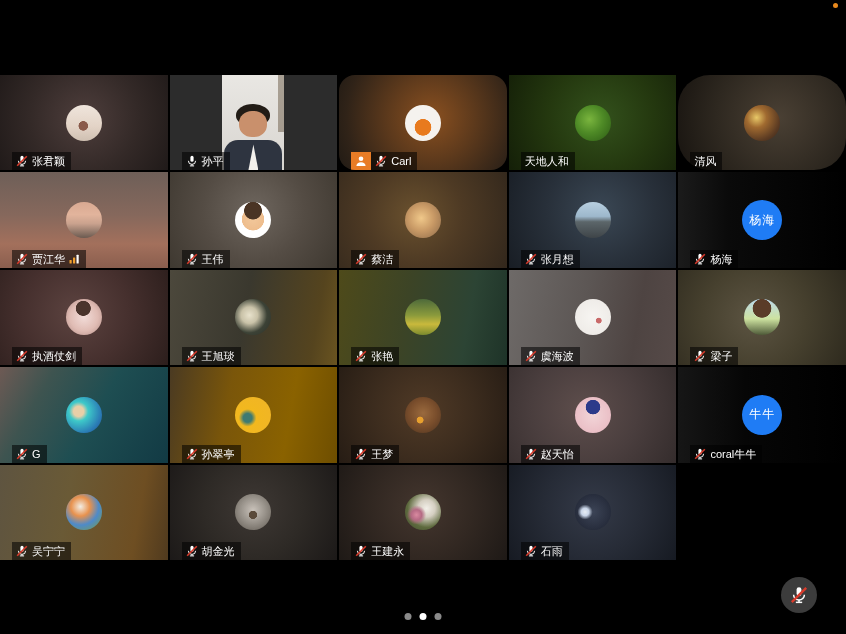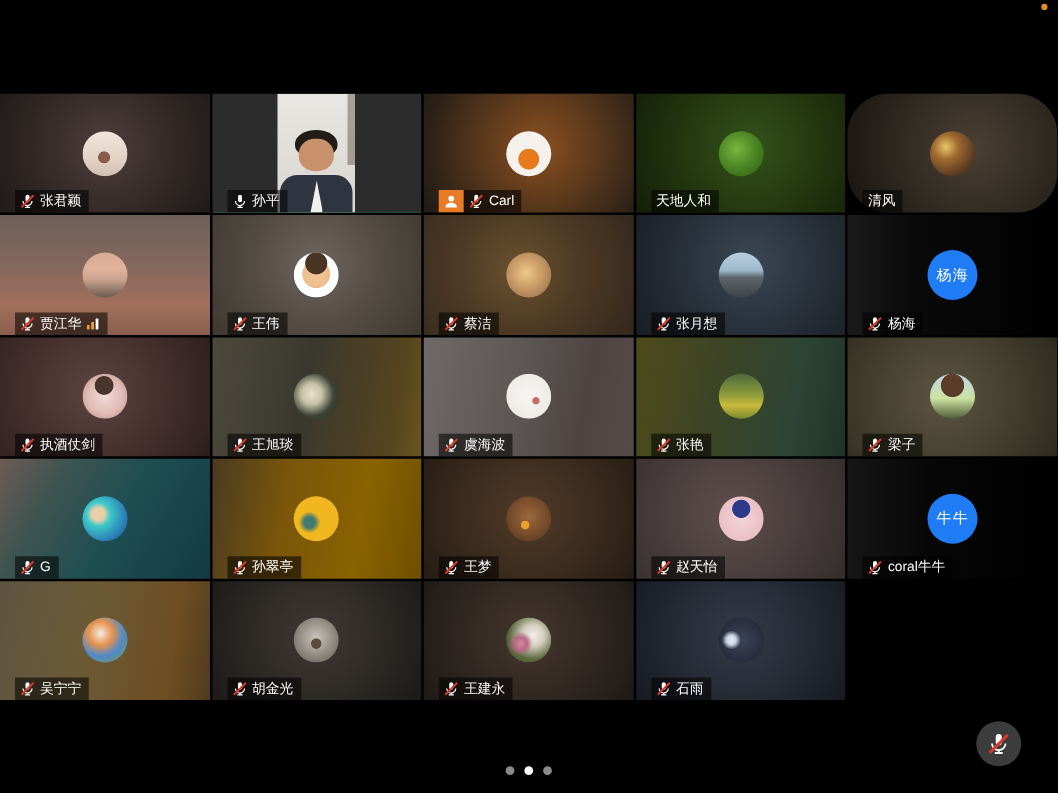--- a/index.html
+++ b/index.html
@@ -86,21 +86,21 @@
             <svg width="12" height="12" viewBox="0 0 12 12">
               <rect x="4.4" y="0.8" width="3.2" height="6" rx="1.6" fill="#ffffff"></rect>
               <path d="M2.4 5.8a3.6 3.6 0 0 0 7.2 0" fill="none" stroke="#ffffff" stroke-width="1"></path>
               <line x1="6" y1="9.4" x2="6" y2="10.8" stroke="#ffffff" stroke-width="1"></line>
               <line x1="3.9" y1="10.9" x2="8.1" y2="10.9" stroke="#ffffff" stroke-width="1"></line>
             </svg>
             <span>孙平</span>
           </div>
         </div>
       </div>
-      <div class="tile" style="background: radial-gradient(circle at 55% 45%, rgb(138, 80, 32) 0%, rgb(94, 58, 28) 40%, rgb(48, 35, 24) 80%, rgb(32, 26, 20) 100%);">
+      <div class="tile" style="background: radial-gradient(circle at 55% 45%, rgb(138, 80, 32) 0%, rgb(94, 58, 28) 40%, rgb(48, 35, 24) 80%, rgb(32, 26, 20) 100%); border-radius: 16px;">
         <div class="avatar" style="background: radial-gradient(circle at 50% 62%, rgb(232, 122, 30) 0%, rgb(232, 122, 30) 28%, rgb(245, 242, 238) 30%, rgb(245, 242, 238) 100%);"></div>
         <div class="namebar">
           <div class="badge" style="background: rgb(232, 124, 38);">
             <svg width="12" height="12" viewBox="0 0 12 12">
               <circle cx="6" cy="3.8" r="2.3" fill="#fff"></circle>
               <path d="M1.4 11c0-2.4 2-3.8 4.6-3.8s4.6 1.4 4.6 3.8z" fill="#fff"></path>
             </svg>
           </div>
           <div class="label">
             <svg width="12" height="12" viewBox="0 0 12 12">
@@ -233,47 +233,47 @@
               <rect x="4.4" y="0.8" width="3.2" height="6" rx="1.6" fill="#ffffff"></rect>
               <path d="M2.4 5.8a3.6 3.6 0 0 0 7.2 0" fill="none" stroke="#ffffff" stroke-width="1"></path>
               <line x1="6" y1="9.4" x2="6" y2="10.8" stroke="#ffffff" stroke-width="1"></line>
               <line x1="3.9" y1="10.9" x2="8.1" y2="10.9" stroke="#ffffff" stroke-width="1"></line>
               <line x1="1.2" y1="10.8" x2="10.8" y2="1.2" stroke="#d93a2b" stroke-width="1.6"></line>
             </svg>
             <span>王旭琰</span>
           </div>
         </div>
       </div>
+      <div class="tile" style="background: linear-gradient(100deg, rgb(78, 74, 26) 0%, rgb(60, 68, 38) 40%, rgb(44, 68, 52) 75%, rgb(30, 51, 40) 100%);">
+        <div class="avatar" style="background: linear-gradient(rgb(78, 106, 58) 0%, rgb(138, 154, 60) 45%, rgb(201, 185, 60) 70%, rgb(122, 138, 46) 100%);"></div>
+        <div class="namebar">
+          <div class="label">
+            <svg width="12" height="12" viewBox="0 0 12 12">
+              <rect x="4.4" y="0.8" width="3.2" height="6" rx="1.6" fill="#ffffff"></rect>
+              <path d="M2.4 5.8a3.6 3.6 0 0 0 7.2 0" fill="none" stroke="#ffffff" stroke-width="1"></path>
+              <line x1="6" y1="9.4" x2="6" y2="10.8" stroke="#ffffff" stroke-width="1"></line>
+              <line x1="3.9" y1="10.9" x2="8.1" y2="10.9" stroke="#ffffff" stroke-width="1"></line>
+              <line x1="1.2" y1="10.8" x2="10.8" y2="1.2" stroke="#d93a2b" stroke-width="1.6"></line>
+            </svg>
+            <span>张艳</span>
+          </div>
+        </div>
+      </div>
       <div class="tile" style="background: linear-gradient(100deg, rgb(110, 106, 104) 0%, rgb(92, 86, 84) 45%, rgb(78, 68, 66) 75%, rgb(86, 74, 72) 100%);">
         <div class="avatar" style="background: radial-gradient(circle at 66% 60%, rgb(201, 106, 106) 0%, rgb(201, 106, 106) 8%, rgba(0, 0, 0, 0) 10%), radial-gradient(circle, rgb(247, 245, 242) 0%, rgb(239, 236, 232) 70%, rgb(221, 216, 212) 100%);"></div>
         <div class="namebar">
           <div class="label">
             <svg width="12" height="12" viewBox="0 0 12 12">
               <rect x="4.4" y="0.8" width="3.2" height="6" rx="1.6" fill="#ffffff"></rect>
               <path d="M2.4 5.8a3.6 3.6 0 0 0 7.2 0" fill="none" stroke="#ffffff" stroke-width="1"></path>
               <line x1="6" y1="9.4" x2="6" y2="10.8" stroke="#ffffff" stroke-width="1"></line>
               <line x1="3.9" y1="10.9" x2="8.1" y2="10.9" stroke="#ffffff" stroke-width="1"></line>
               <line x1="1.2" y1="10.8" x2="10.8" y2="1.2" stroke="#d93a2b" stroke-width="1.6"></line>
             </svg>
             <span>虞海波</span>
-          </div>
-        </div>
-      </div>
-      <div class="tile" style="background: linear-gradient(100deg, rgb(78, 74, 26) 0%, rgb(60, 68, 38) 40%, rgb(44, 68, 52) 75%, rgb(30, 51, 40) 100%);">
-        <div class="avatar" style="background: linear-gradient(rgb(78, 106, 58) 0%, rgb(138, 154, 60) 45%, rgb(201, 185, 60) 70%, rgb(122, 138, 46) 100%);"></div>
-        <div class="namebar">
-          <div class="label">
-            <svg width="12" height="12" viewBox="0 0 12 12">
-              <rect x="4.4" y="0.8" width="3.2" height="6" rx="1.6" fill="#ffffff"></rect>
-              <path d="M2.4 5.8a3.6 3.6 0 0 0 7.2 0" fill="none" stroke="#ffffff" stroke-width="1"></path>
-              <line x1="6" y1="9.4" x2="6" y2="10.8" stroke="#ffffff" stroke-width="1"></line>
-              <line x1="3.9" y1="10.9" x2="8.1" y2="10.9" stroke="#ffffff" stroke-width="1"></line>
-              <line x1="1.2" y1="10.8" x2="10.8" y2="1.2" stroke="#d93a2b" stroke-width="1.6"></line>
-            </svg>
-            <span>张艳</span>
           </div>
         </div>
       </div>
       <div class="tile" style="background: radial-gradient(circle at 45% 50%, rgb(92, 84, 66) 0%, rgb(70, 64, 46) 50%, rgb(46, 42, 30) 100%);">
         <div class="avatar" style="background: radial-gradient(circle at 50% 26%, rgb(90, 60, 40) 0%, rgb(90, 60, 40) 28%, rgba(0, 0, 0, 0) 30%), linear-gradient(rgb(188, 216, 236) 0%, rgb(205, 226, 160) 55%, rgb(78, 90, 56) 100%);"></div>
         <div class="namebar">
           <div class="label">
             <svg width="12" height="12" viewBox="0 0 12 12">
               <rect x="4.4" y="0.8" width="3.2" height="6" rx="1.6" fill="#ffffff"></rect>
               <path d="M2.4 5.8a3.6 3.6 0 0 0 7.2 0" fill="none" stroke="#ffffff" stroke-width="1"></path>

